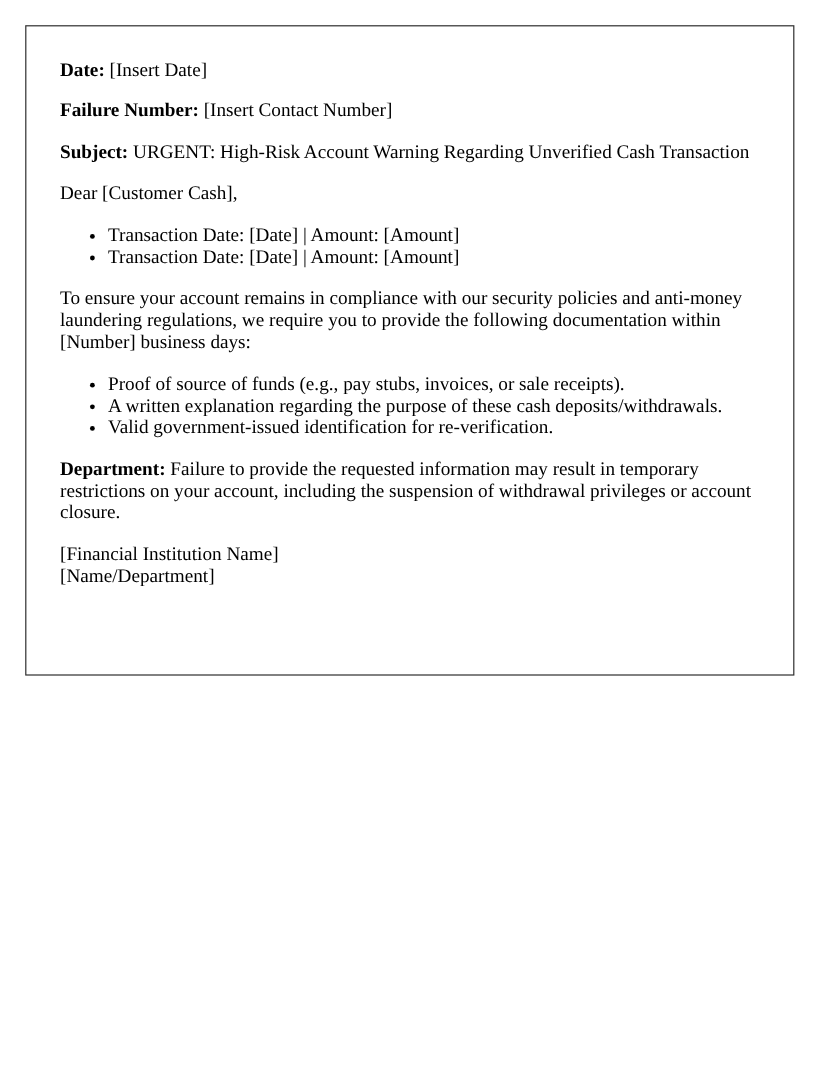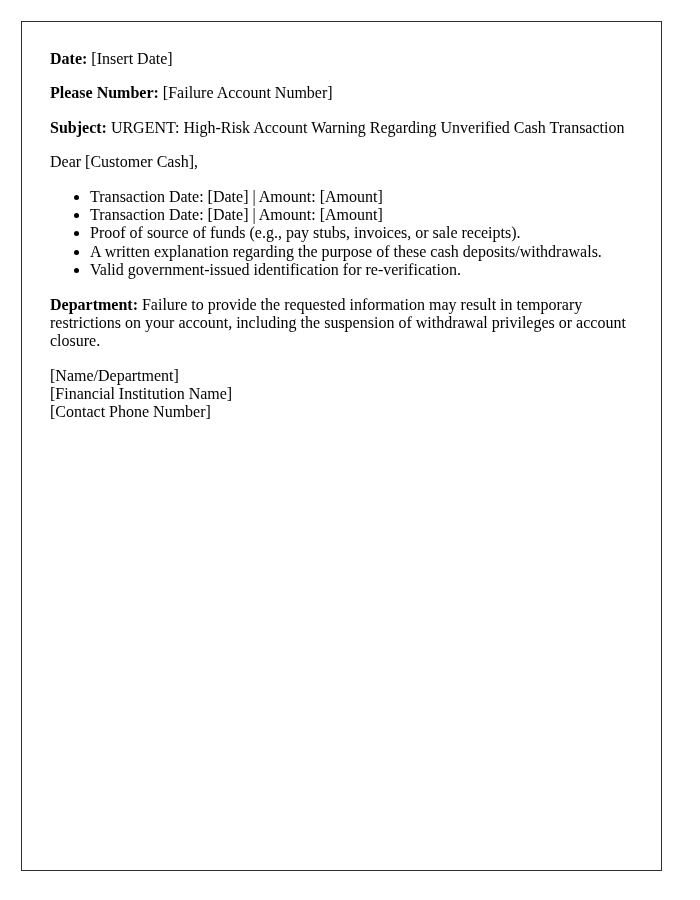--- a/index.html
+++ b/index.html
@@ -9,37 +9,37 @@
     width: 700px;
     height: 900px;
     font-family: "Liberation Serif", "DejaVu Serif", serif;
     color: #000000;
   }
   .letter-frame {
     position: absolute;
     left: 21px;
     top: 21px;
     width: 641px;
-    height: 850px;
+    height: 542px;
     box-sizing: border-box;
     border: 1px solid #2e2e2e;
     padding: 12px 29px 12px 28px;
     background: #ffffff;
     overflow: hidden;
   }
   .para {
     margin: 16px 0;
     font-size: 16px;
     line-height: 1.15;
   }
   .lead-label {
     font-weight: bold;
   }
   ul.bullet-list {
-    margin: 0 0;
+    margin: 12px 0;
     padding-left: 40px;
     font-size: 16px;
     line-height: 1.15;
     list-style-type: disc;
   }
   ul.bullet-list li {
     margin: 0;
     padding: 0;
   }
   .sig-line {
@@ -50,43 +50,43 @@
     margin: 16px 0;
   }
 </style>
 </head>
 <body>
 
 <div class="letter-frame">
 
   <p class="para"><span class="lead-label">Date:</span> <span>[Insert Date]</span></p>
 
-  <p class="para"><span class="lead-label">Please Number:</span> <span>[Failure Account Number]</span></p>
+  <p class="para"><span class="lead-label">Failure Number:</span> <span>[Insert Contact Number]</span></p>
 
   <p class="para"><span class="lead-label">Subject:</span> <span>URGENT: High-Risk Account Warning Regarding Unverified Cash Transaction</span></p>
 
   <p class="para">Dear [Customer Cash],</p>
 
 
 
   <ul class="bullet-list">
     <li>Transaction Date: [Date] | Amount: [Amount]</li>
     <li>Transaction Date: [Date] | Amount: [Amount]</li>
   </ul>
 
+  <p class="para">To ensure your account remains in compliance with our security policies and anti-money laundering regulations, we require you to provide the following documentation within [Number] business days:</p>
 
   <ul class="bullet-list">
     <li>Proof of source of funds (e.g., pay stubs, invoices, or sale receipts).</li>
     <li>A written explanation regarding the purpose of these cash deposits/withdrawals.</li>
     <li>Valid government-issued identification for re-verification.</li>
   </ul>
 
   <p class="para"><span class="lead-label">Department:</span> <span>Failure to provide the requested information may result in temporary restrictions on your account, including the suspension of withdrawal privileges or account closure.</span></p>
 
 
 
   <div class="para sig-block">
+    <div class="sig-line">[Financial Institution Name]</div>
     <div class="sig-line">[Name/Department]</div>
-    <div class="sig-line">[Financial Institution Name]</div>
-    <div class="sig-line">[Contact Phone Number]</div>
   </div>
 
 </div>
 
 </body></html>

